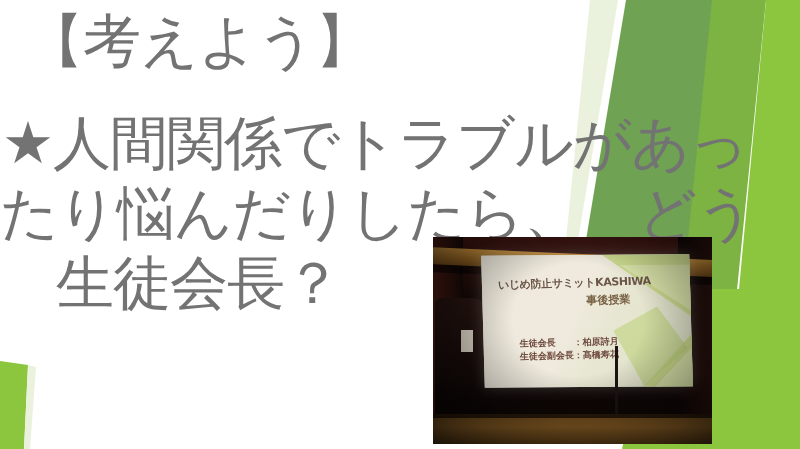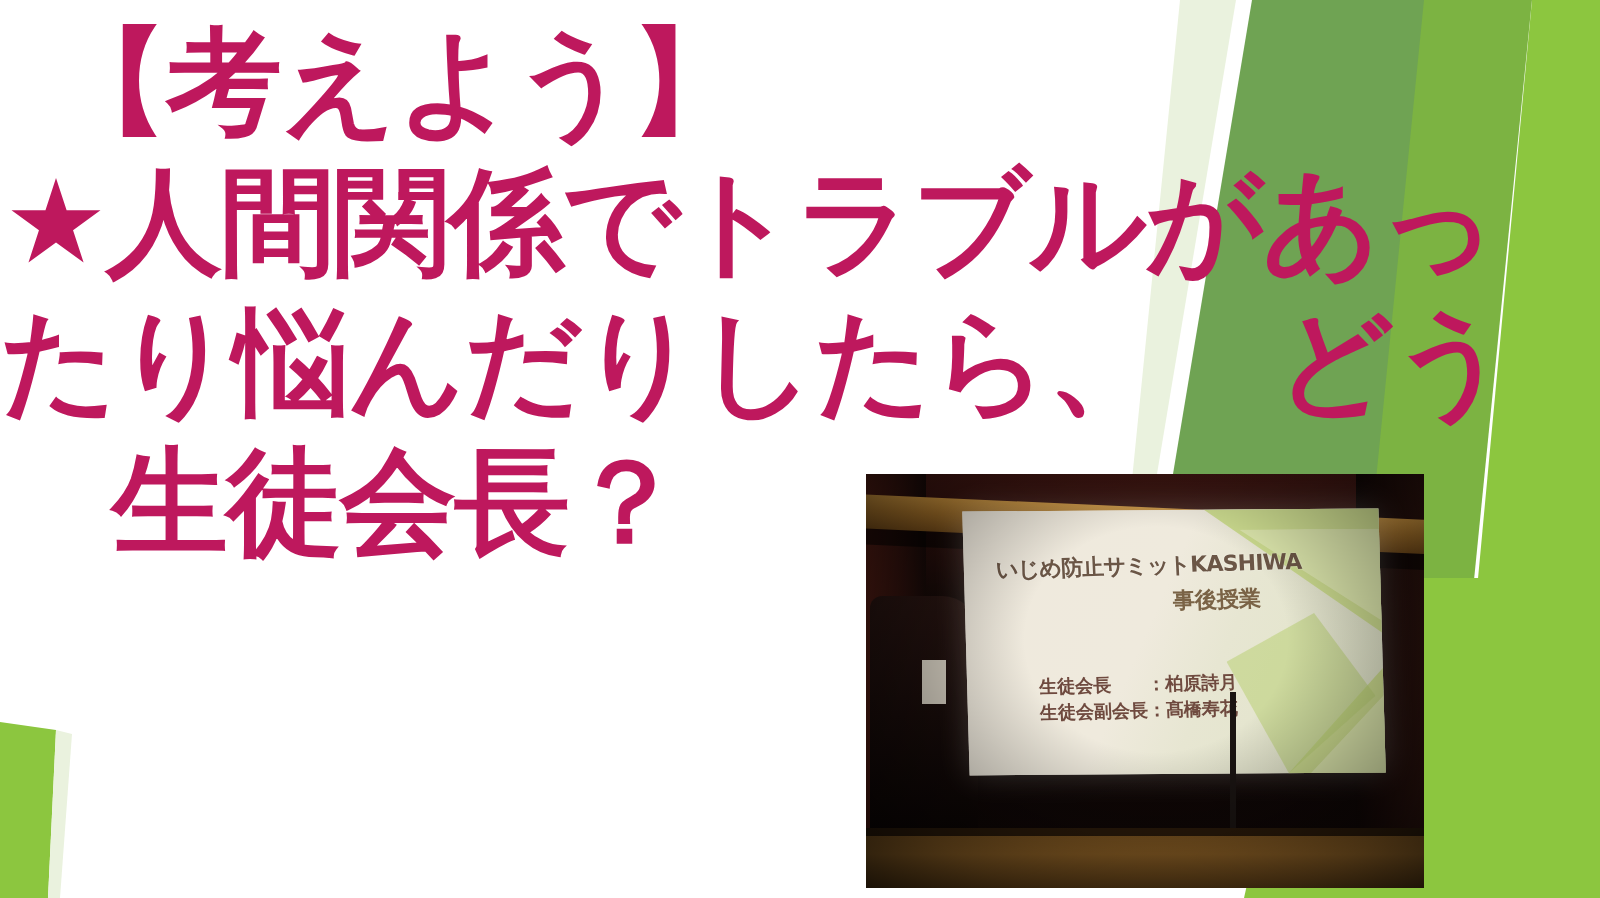--- a/index.html
+++ b/index.html
@@ -42,29 +42,29 @@
 
   
   #headline {
     position: absolute;
     left: 0;
     top: 6px;
     width: 800px;
     z-index: 4;
   }
   .hl-line {
-    color: #be185d;
-    font-weight: bold;
+    color: #737373;
+    font-weight: normal;
     font-size: 58px;
     line-height: 70px;
     letter-spacing: -1px;
     white-space: nowrap;
   }
   .hl-line.l1 { padding-left: 26px; }
-  .hl-line.l2 { padding-left: 2px; }
+  .hl-line.l2 { padding-left: 2px; margin-top: 32px; }
   .hl-line.l3 { }
   .hl-line.l4 { padding-left: 56px; }
 
   
   #photo {
     position: absolute;
     left: 433px;
     top: 237px;
     width: 279px;
     height: 207px;

